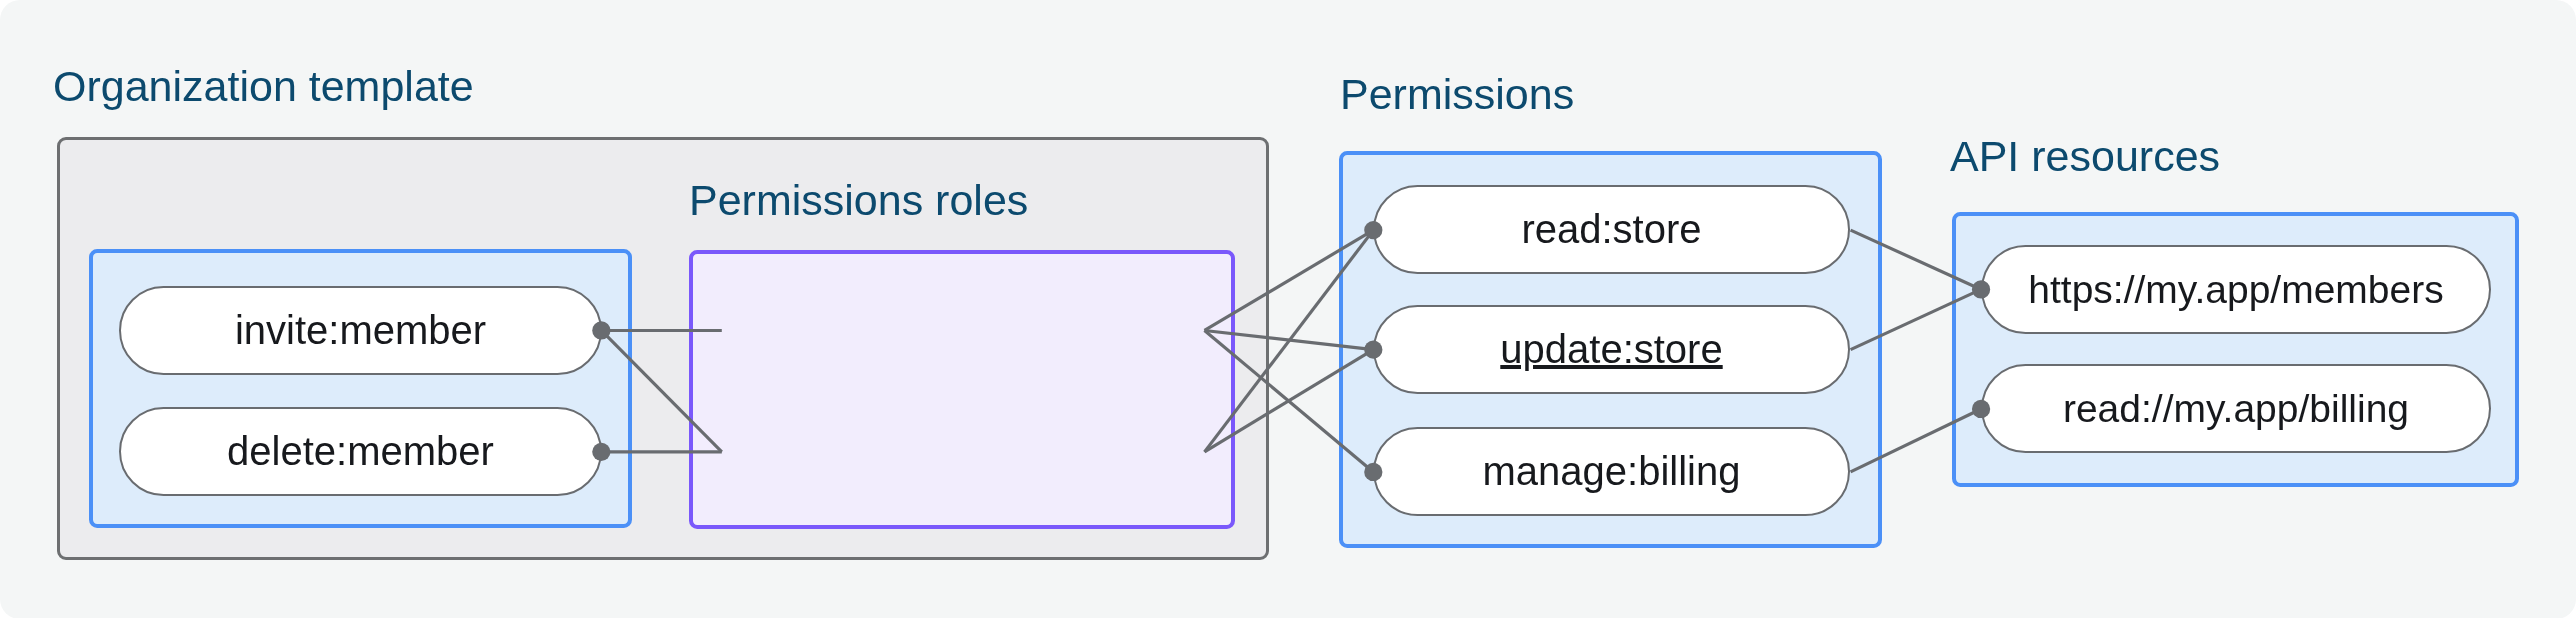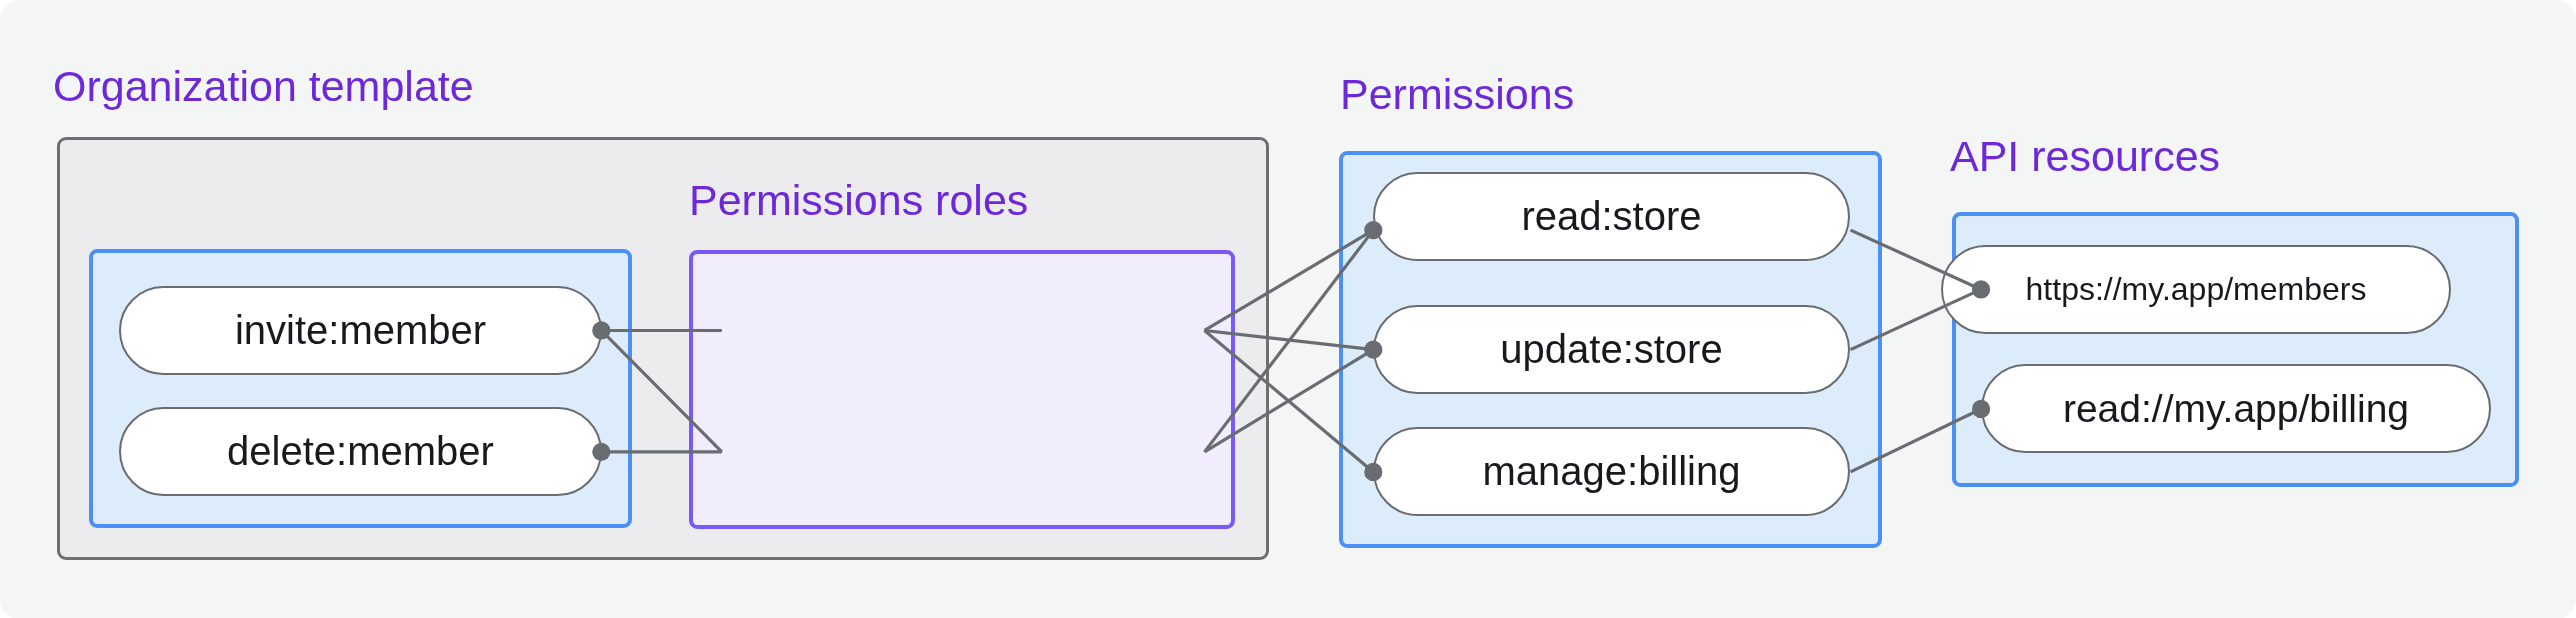--- a/index.html
+++ b/index.html
@@ -10,21 +10,21 @@
     border-radius:20px;
     overflow:hidden;
     font-family:"Liberation Sans", sans-serif;
     color:#17191d;
   }
   .label{
     position:absolute;
     font-size:43px;
     line-height:1.15;
     white-space:nowrap;
-    color:#6d28d9;
+    color:#0c4a6e;
   }
   .box{
     position:absolute;
     border-radius:9px;
     box-sizing:border-box;
   }
   .box-gray{
     left:57px;top:137px;width:1212px;height:423px;
     background:#ececee;border:3.7px solid #6d6f71;
   }
@@ -47,24 +47,24 @@
     box-sizing:border-box;
     display:flex;align-items:center;justify-content:center;
     font-size:40px;
     white-space:nowrap;
     z-index:3;
   }
   .pill-invite {left:119px; top:286px; width:483px;}
   .pill-delete {left:119px; top:407px; width:483px;}
   .pill-admin  {left:722px; top:286px; width:483px;}
   .pill-member {left:722px; top:407px; width:483px;}
-  .pill-read   {left:1373px;top:172px; width:477px;}
-  .pill-update {left:1373px;top:305px; width:477px;}
+  .pill-read   {left:1373px;top:185px; width:477px;}
+  .pill-update {left:1373px;top:305px; width:477px;text-decoration:underline;}
   .pill-manage {left:1373px;top:427px; width:477px;}
-  .pill-members{left:1941px;top:245px; width:510px;font-size:32px;}
+  .pill-members{left:1981px;top:245px; width:510px;font-size:39px;}
   .pill-billing{left:1981px;top:364px; width:510px;font-size:39px;}
   .title{left:53px;top:62px;}
   .lbl-org-permissions{left:89px;top:176px;}
   .lbl-org-roles{left:689px;top:176px;}
   .lbl-permissions{left:1340px;top:70px;}
   .lbl-api{left:1950px;top:132px;}
   svg.wires{
     position:absolute;left:0;top:0;width:2576px;height:619px;
     z-index:4;pointer-events:none;
   }

